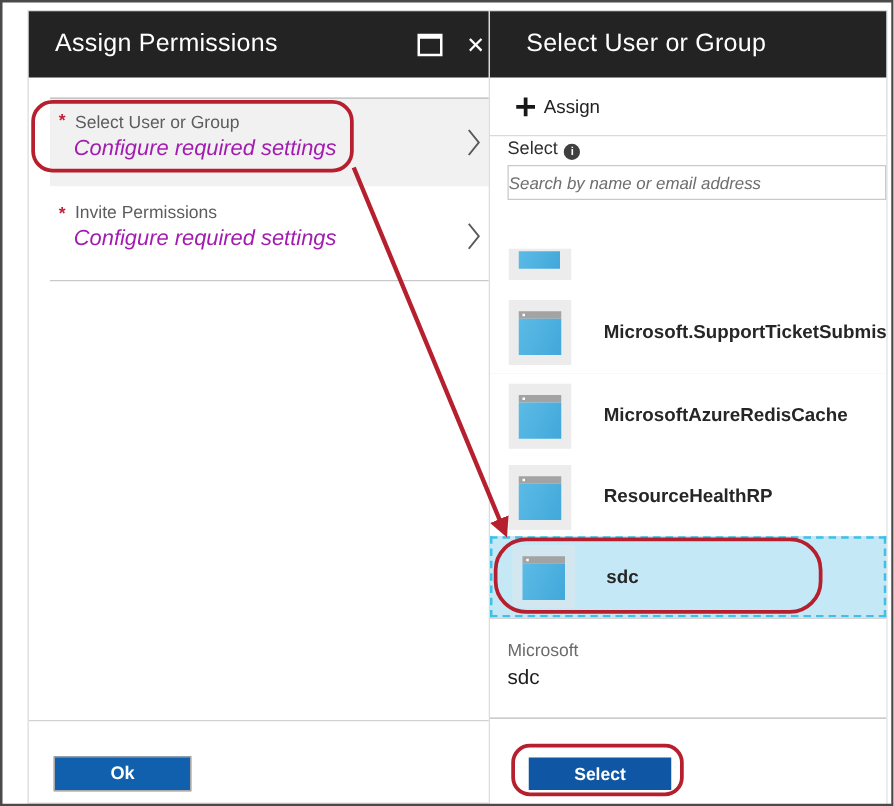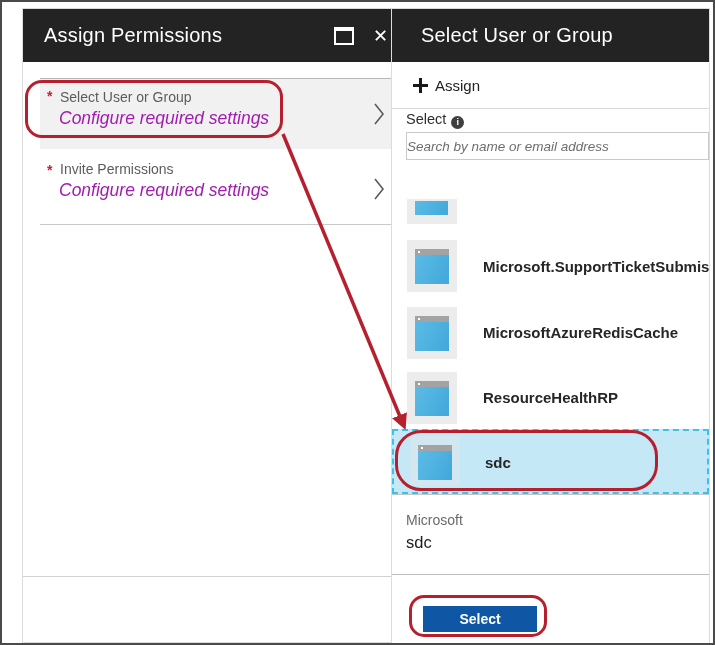--- a/index.html
+++ b/index.html
@@ -111,20 +111,21 @@
     <div class="sel-row row-perm">
       <span class="req">*</span>
       <div class="item-label">Invite Permissions</div>
       <div class="item-sub">Configure required settings</div>
       <svg class="chevron" width="12" height="24" viewBox="0 0 12 24">
         <polyline points="2,2 10,12 2,22" fill="none" stroke="#5a5a5a" stroke-width="1.6"></polyline>
       </svg>
     </div>
 
     <div class="left-divider"></div>
+    <button class="ok-btn">Ok</button>
   </div>
 
   <div class="panel panel-right">
     <div class="panel-header">
       <span class="title">Select User or Group</span>
     </div>
 
     <div class="invite-bar">
       <span class="plus-icon"></span>
       <span class="invite-label">Assign</span>

